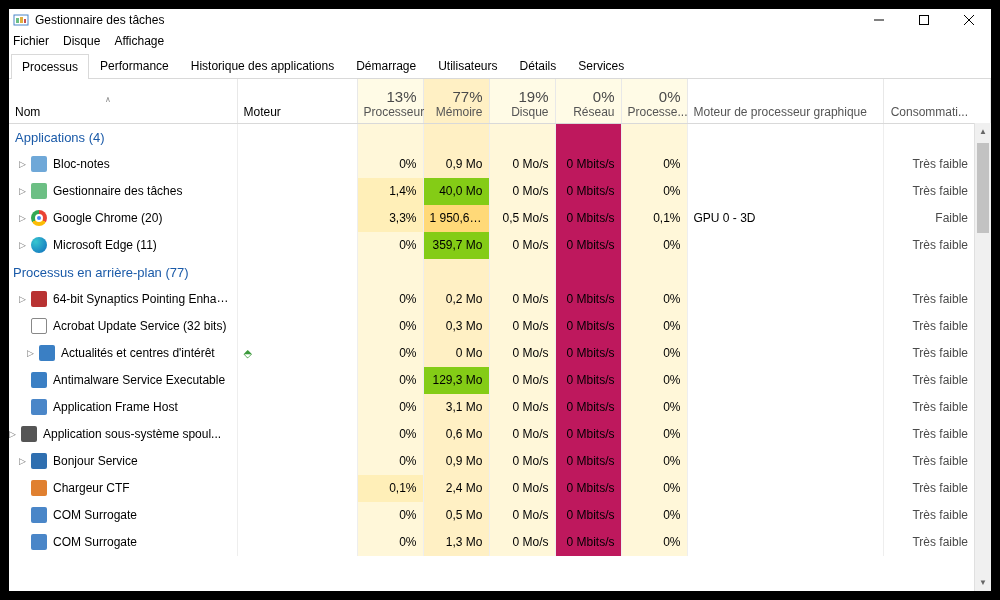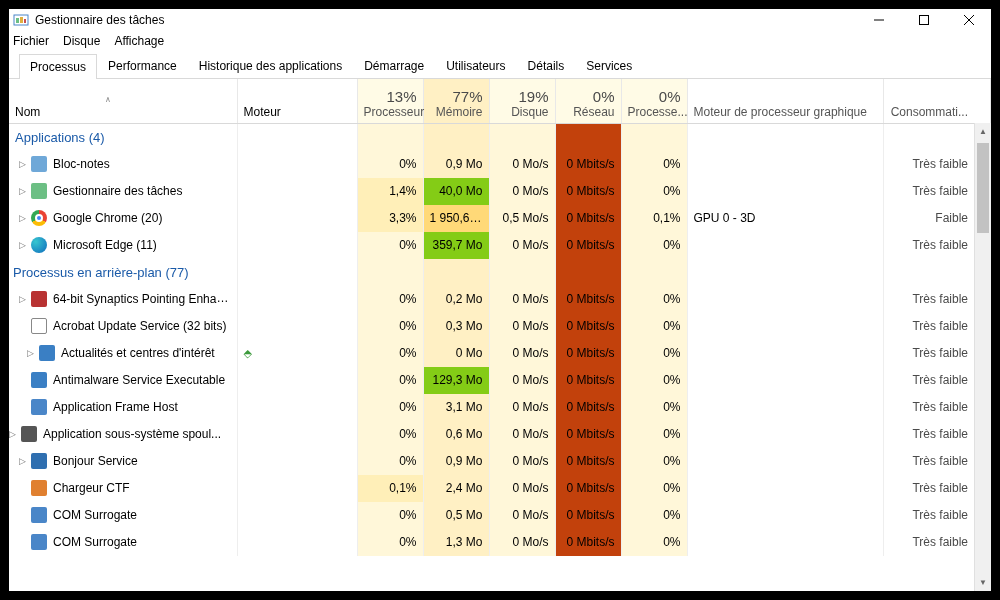--- a/index.html
+++ b/index.html
@@ -7,21 +7,21 @@
   .frame { width: 1000px; height: 600px; background: #000; position: relative; }
   .window { position: absolute; left: 9px; top: 9px; right: 9px; bottom: 9px; background: #fff; display: flex; flex-direction: column; }
   .titlebar { height: 22px; display: flex; align-items: center; padding-left: 4px; }
   .titlebar-icon { width: 16px; height: 16px; margin-right: 6px; display: inline-flex; align-items: center; justify-content: center; }
   .titlebar-title { font-size: 12px; color: #000; flex: 1; }
   .winctrls { display: flex; height: 100%; }
   .winctrl { width: 45px; display: flex; align-items: center; justify-content: center; color: #000; }
   .winctrl svg { width: 10px; height: 10px; }
   .menubar { height: 20px; display: flex; align-items: center; padding-left: 4px; gap: 14px; font-size: 12px; color: #000; }
   .menubar span { cursor: default; }
-  .tabs { height: 28px; border-bottom: 1px solid #d9d9d9; display: flex; align-items: flex-end; padding-left: 10px; gap: 0; font-size: 12px; }
+  .tabs { height: 28px; border-bottom: 1px solid #d9d9d9; display: flex; align-items: flex-end; padding-left: 2px; gap: 0; font-size: 12px; }
   .tab { padding: 5px 10px 5px 10px; border: 1px solid transparent; border-bottom: none; color: #000; }
   .tab.active { border-color: #d9d9d9; background: #fff; position: relative; bottom: -1px; }
   .content { flex: 1; position: relative; overflow: hidden; }
   table { border-collapse: collapse; width: 100%; table-layout: fixed; }
   thead th { font-weight: 400; font-size: 12px; color: #555; border-bottom: 1px solid #d9d9d9; border-right: 1px solid #e8e8e8; height: 44px; vertical-align: bottom; padding: 4px 6px 4px 6px; }
   thead th.left { text-align: left; color: #000; }
   thead th.right { text-align: right; margin-left: 44px; }
   thead th .pct { font-size: 15px; color: #4a4a4a; display: block; text-align: right; }
   thead th .hdr { display: block; text-align: right; color: #555; }
   thead th.gpu-engine { text-align: left; vertical-align: bottom; }
@@ -33,21 +33,21 @@
   .expand { display: inline-block; width: 10px; color: #777; font-size: 9px; margin-right: 2px; }
   .app-icon { display: inline-block; width: 16px; height: 16px; vertical-align: middle; margin-right: 6px; border-radius: 2px; }
   .name-text { vertical-align: middle; color: #000; }
   .status-cell { text-align: left; }
   .cpu-c { background: #fff7d9; }
   .cpu-c2 { background: #ffefb8; }
   .mem-c { background: #fff0c4; }
   .mem-c2 { background: #84cc16; }
   .mem-c3 { background: #ffd978; }
   .disk-c { background: #fff7d9; }
-  .net-c { background: #c2410c; }
+  .net-c { background: #be185d; }
   .gpu-c { background: #fff7d9; }
   .cons-cell { text-align: right; padding-right: 8px; }
   .faible { color: #4a4a4a; }
   .scrollbar { position: absolute; right: 0; top: 44px; bottom: 0; width: 17px; background: #f0f0f0; border-left: 1px solid #e0e0e0; }
   .scroll-up, .scroll-down { height: 17px; display:flex; align-items:center; justify-content:center; color:#666; font-size:8px; }
   .scroll-thumb { position: absolute; left: 2px; right: 2px; top: 20px; height: 90px; background: #c2c2c2; }
   .sort-ind { font-size: 8px; color: #888; }
   .leaf-icon { color: #3c9a3c; font-size: 11px; }
   th.h-name { width: 228px; }
   th.h-status { width: 120px; }

